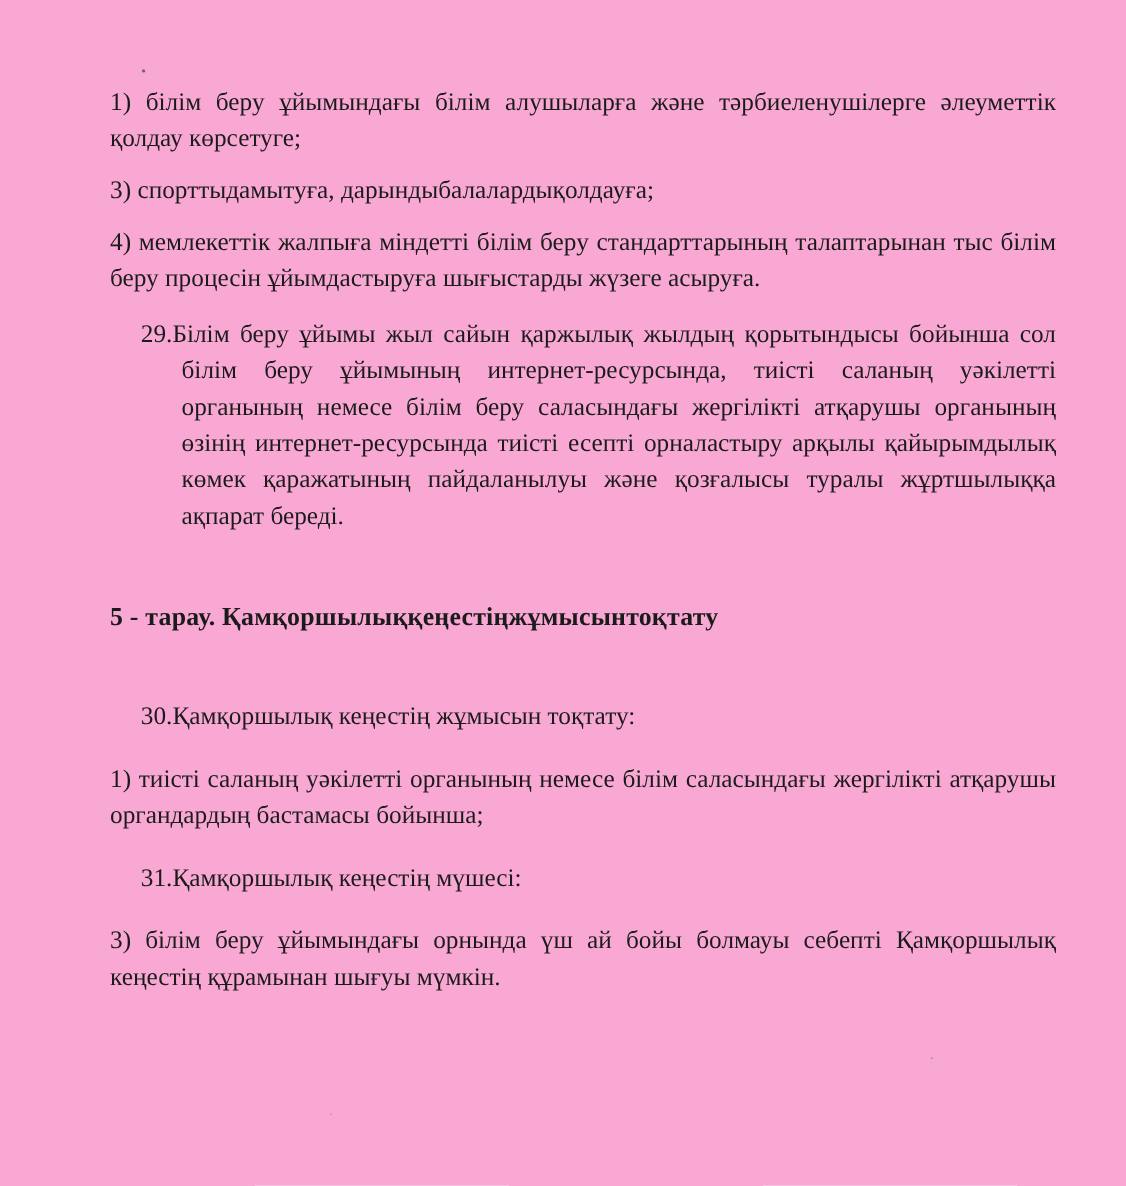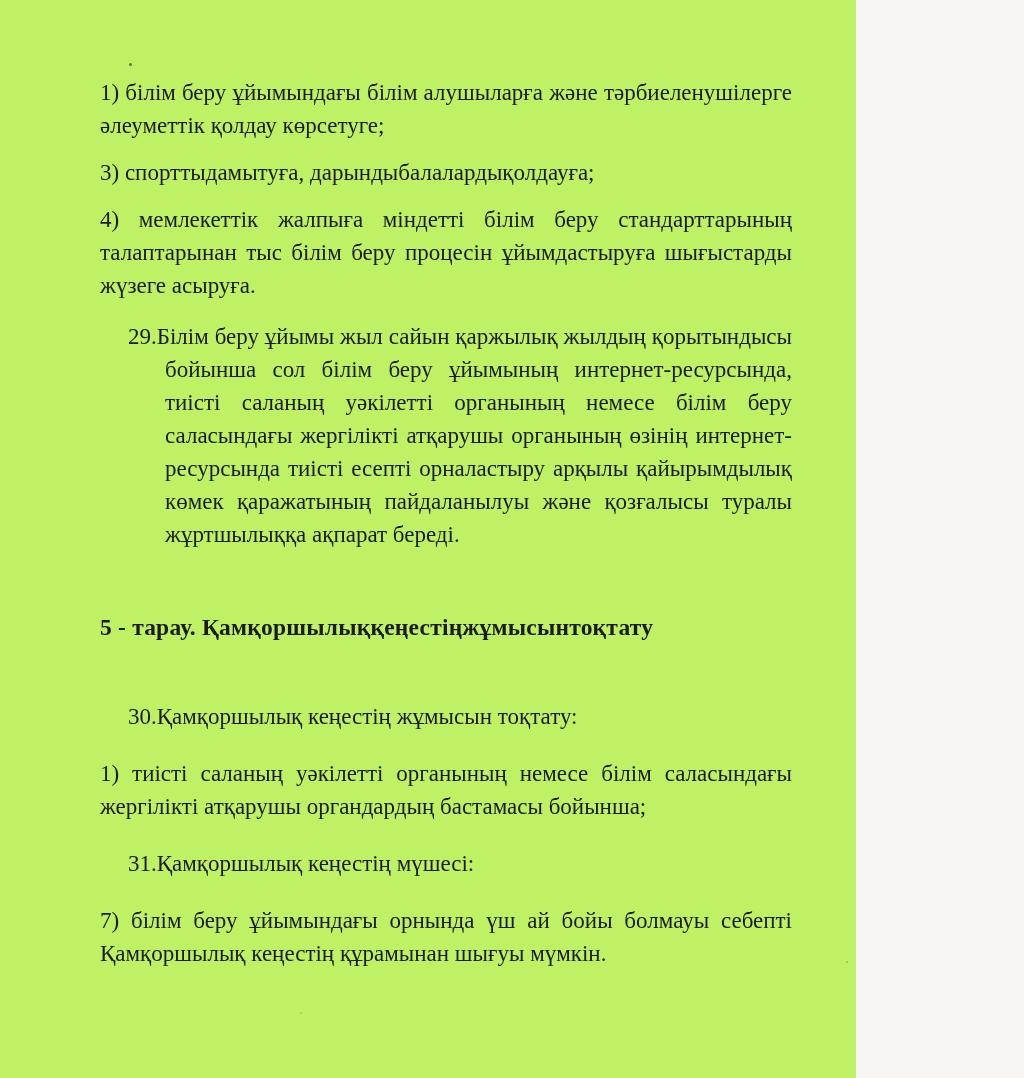--- a/index.html
+++ b/index.html
@@ -8,24 +8,24 @@
   }
   body {
     width: 1024px;
     height: 1078px;
     background: #f7f6f3;
     overflow: hidden;
     font-family: "Liberation Serif", "DejaVu Serif", serif;
   }
   .page {
     position: relative;
-    width: 856px;
+    width: 1024px;
     height: 1078px;
     box-sizing: border-box;
-    background: #bef264;
+    background: #f9a8d4;
     color: #1b1b1b;
     padding: 76px 64px 0 100px;
     font-size: 23px;
     line-height: 33px;
   }
   p { margin: 0 0 14px 0; }
   .justify {
     text-align: justify;
     text-align-last: left;
   }
@@ -70,18 +70,18 @@
   <p class="hang justify">29.Білім беру ұйымы жыл сайын қаржылық жылдың қорытындысы бойынша сол білім беру ұйымының интернет-ресурсында, тиісті саланың уәкілетті органының немесе білім беру саласындағы жергілікті атқарушы органының өзінің интернет-ресурсында тиісті есепті орналастыру арқылы қайырымдылық көмек қаражатының пайдаланылуы және қозғалысы туралы жұртшылыққа ақпарат береді.</p>
 
   <h2 class="heading">5 - тарау. Қамқоршылыққеңестіңжұмысынтоқтату</h2>
 
   <p class="numpara">30.Қамқоршылық кеңестің жұмысын тоқтату:</p>
 
   <p class="justify">1) тиісті саланың уәкілетті органының немесе білім саласындағы жергілікті атқарушы органдардың бастамасы бойынша;</p>
 
   <p class="numpara">31.Қамқоршылық кеңестің мүшесі:</p>
 
-  <p class="justify">7) білім беру ұйымындағы орнында үш ай бойы болмауы себепті Қамқоршылық кеңестің құрамынан шығуы мүмкін.</p>
+  <p class="justify">3) білім беру ұйымындағы орнында үш ай бойы болмауы себепті Қамқоршылық кеңестің құрамынан шығуы мүмкін.</p>
 
   <span class="speckle s1"></span>
   <span class="speckle s2"></span>
   <span class="speckle s3"></span>
 </div>
 
 </body></html>

